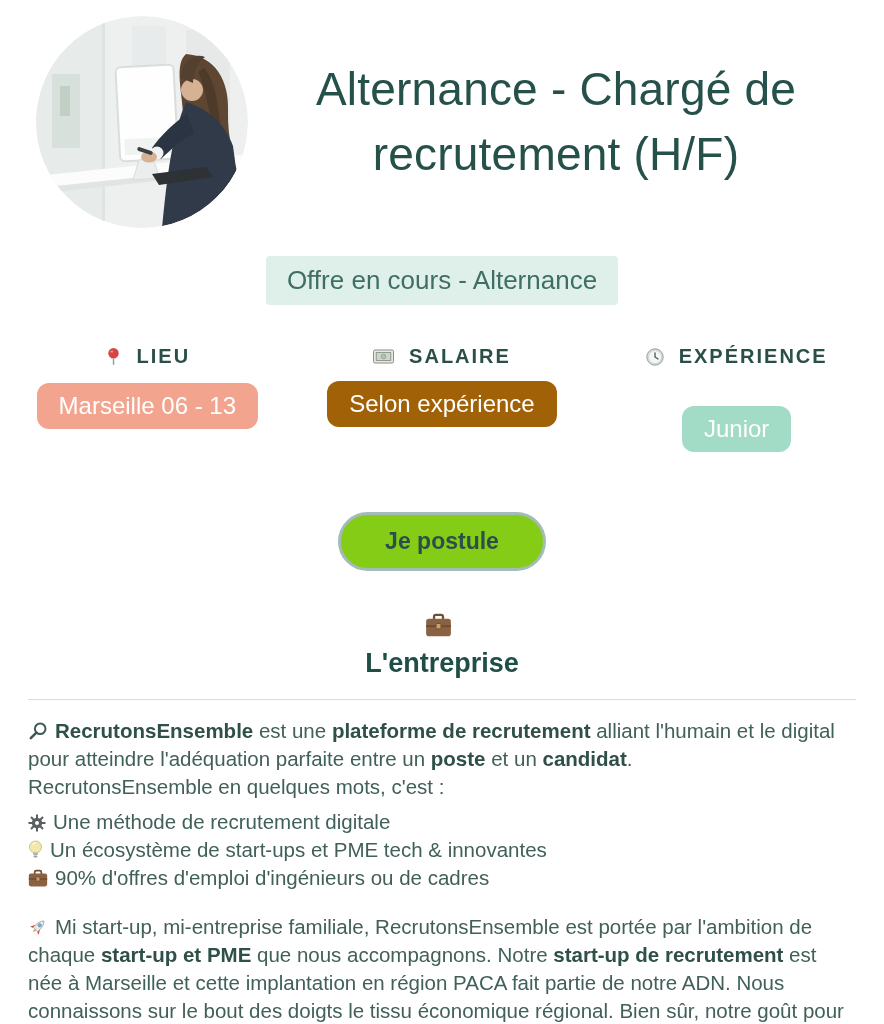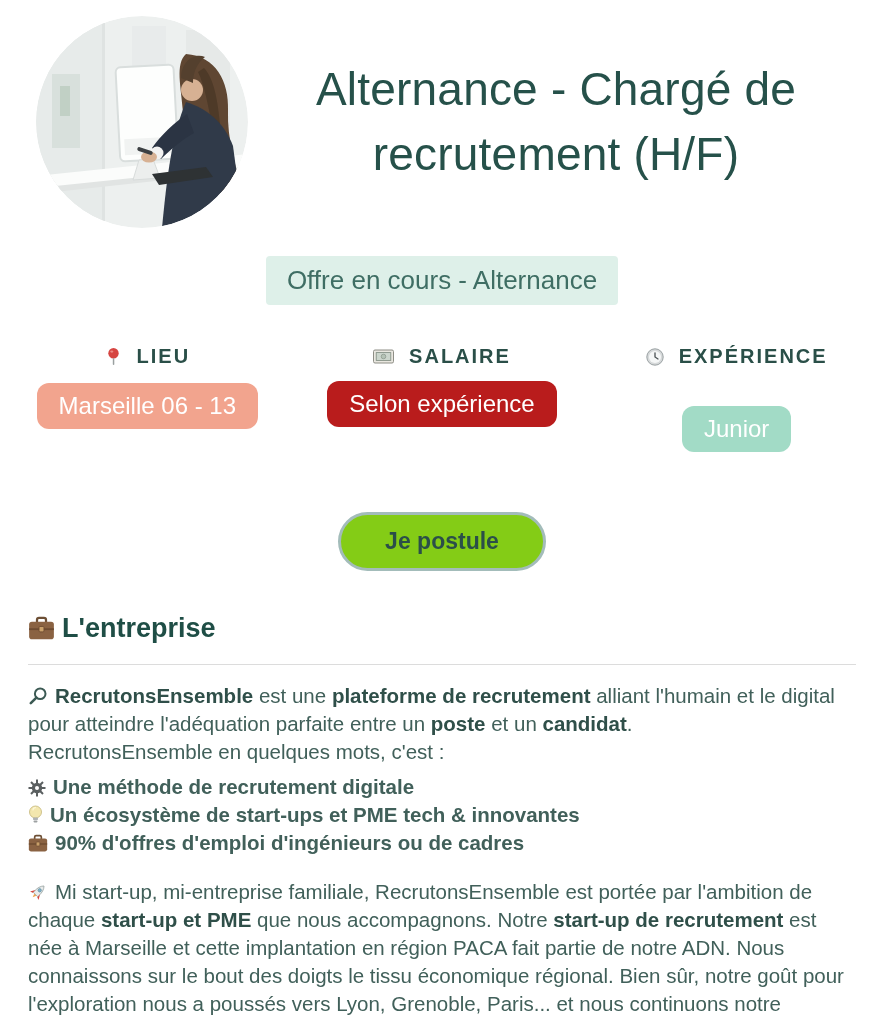--- a/index.html
+++ b/index.html
@@ -10,32 +10,32 @@
     font-weight:400;color:#26514a;letter-spacing:.2px;}
   .status-row{text-align:center;margin-top:28px;}
   .status{display:inline-block;background:#def0e9;color:#3f6e64;font-size:26px;
     padding:9px 21px;border-radius:4px;}
   .meta{display:grid;grid-template-columns:1fr 1fr 1fr;margin-top:40px;text-align:center;}
   .meta-label{display:inline-flex;align-items:center;gap:8px;font-weight:700;font-size:20px;
     letter-spacing:2px;color:#2a4f48;}
   .pill{display:inline-block;margin-top:13px;color:#ffffff;font-size:24px;
     padding:9px 22px;border-radius:12px;}
   .pill-salmon{background:#f2a48e;}
-  .pill-khaki{background:#b91c1c;}
+  .pill-khaki{background:#a16207;}
   .pill-mint{background:#a2dbc6;margin-top:36px;}
   .cta-row{text-align:center;margin-top:60px;}
   .cta{background:#84cc16;border:3px solid #a3bcba;border-radius:34px;color:#2b4f49;
     font-weight:700;font-size:23px;padding:13px 44px;font-family:inherit;cursor:pointer;}
   .company{margin:42px 28px 0;}
-  .company h2{display:flex;align-items:center;font-size:27px;color:#1f4e46;
-    margin:0;font-weight:700;}
+  .company h2{display:flex;align-items:center;gap:10px;font-size:27px;color:#1f4e46;
+    margin:0;font-weight:700;flex-direction:column;}
   .divider{border:none;border-top:1px solid #dcdcdc;margin:20px 0 0;}
   .body{font-size:20.5px;line-height:28px;color:#41605a;margin:17px 0 0;}
   .body strong{color:#2f4f49;font-weight:700;}
-  .bullets{margin-top:7px;font-weight:bold;}
+  .bullets{margin-top:7px;}
   .about{margin-top:21px;}
   .ic{display:inline-block;vertical-align:-3px;margin-right:7px;line-height:0;}
   .ic svg{display:inline-block;}
 </style>
 </head>
 <body>
 
 <div>
 
   <header class="hero">

